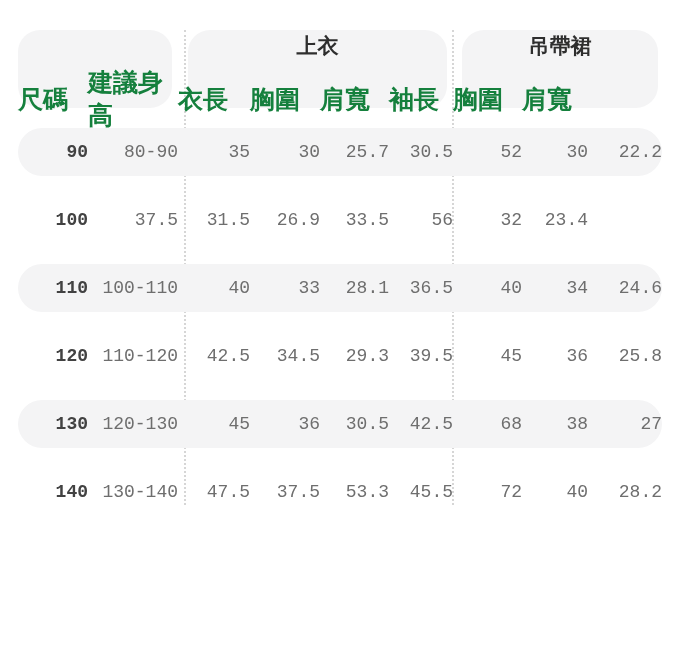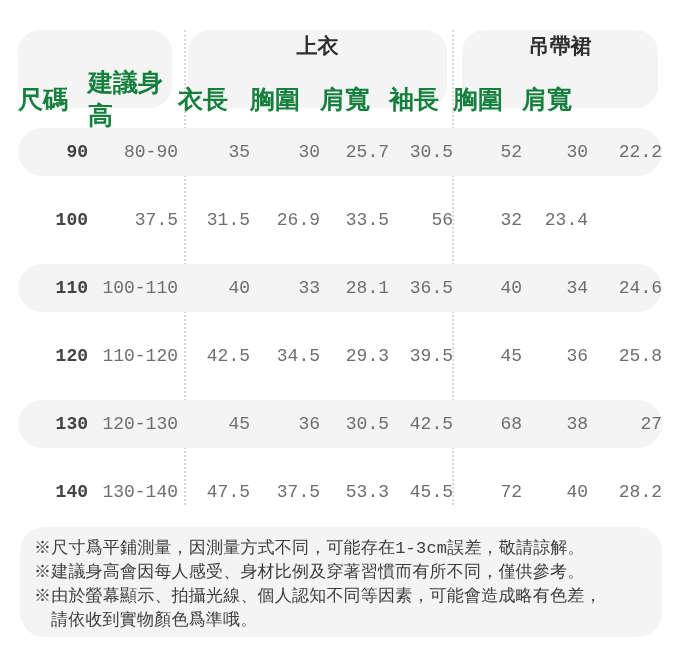--- a/index.html
+++ b/index.html
@@ -139,20 +139,14 @@
       <span>37.5</span>
       <span>53.3</span>
       <span>45.5</span>
       <span>72</span>
       <span>40</span>
       <span>28.2</span>
     </div>
 
   </div>
 
-  <div class="notes">
-    <div>※尺寸爲平鋪測量，因測量方式不同，可能存在1-3cm誤差，敬請諒解。</div>
-    <div>※建議身高會因每人感受、身材比例及穿著習慣而有所不同，僅供參考。</div>
-    <div>※由於螢幕顯示、拍攝光線、個人認知不同等因素，可能會造成略有色差，</div>
-    <div class="indent">請依收到實物顏色爲準哦。</div>
-  </div>
 
 </div>
 
 </body></html>

